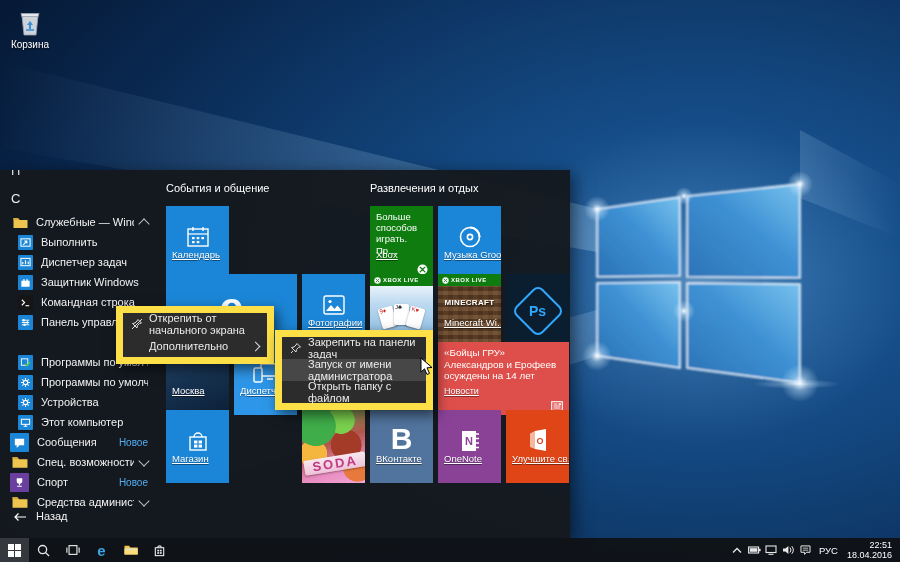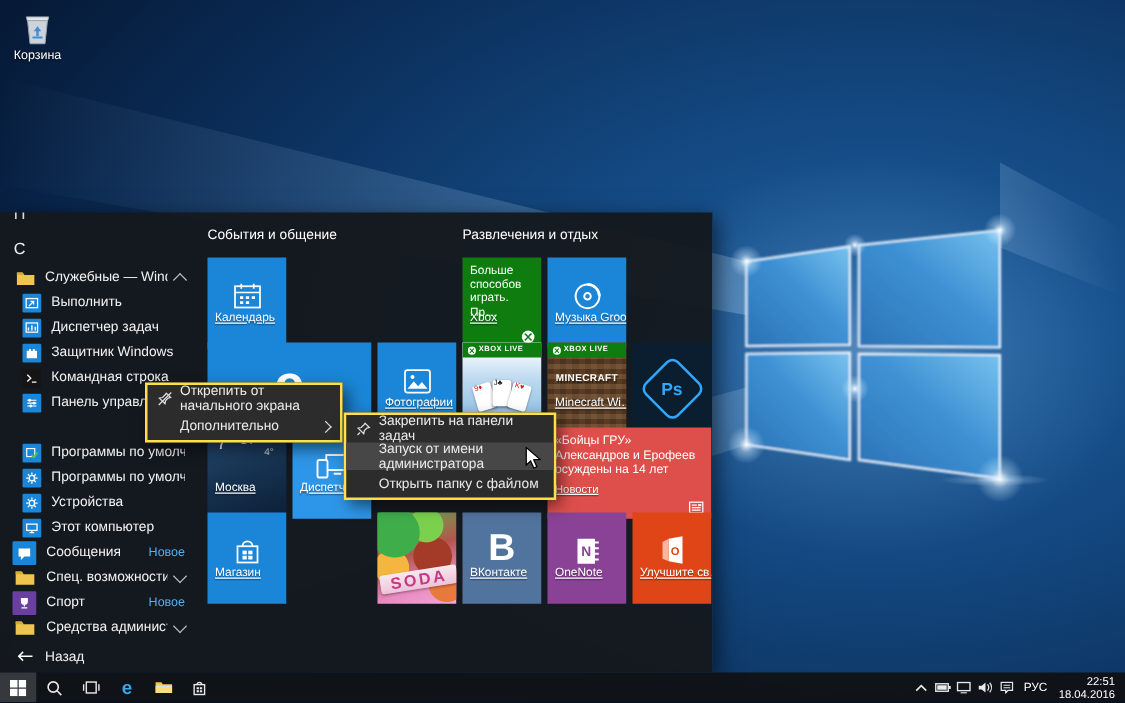--- a/index.html
+++ b/index.html
@@ -22,21 +22,21 @@
   .ai.md{margin-left:12px;width:16px;height:14px;}
   .ai.lg{margin-left:10px;width:19px;height:19px;}
   .tileic{border-radius:1px;background:#1b86d7;width:100%;height:100%;display:flex;align-items:center;justify-content:center;}
   .tileic.dark{background:#151515;}
   .tileic.purple{background:#6b3fa0;}
   .al{flex:1;min-width:0;margin-left:8px;font-size:11px;color:#f2f2f2;white-space:nowrap;overflow:hidden;}
   .new{flex:none;font-size:10px;color:#53aef2;margin-left:4px;}
   .chev{flex:none;width:7px;height:7px;border-right:1.4px solid #bbb;border-bottom:1.4px solid #bbb;margin-left:6px;}
   .chev.up{transform:rotate(-135deg);margin-top:4px;}
   .chev.down{transform:rotate(45deg);margin-top:-3px;}
-  .backrow{position:absolute;left:0;top:340px;width:160px;height:22px;display:flex;align-items:flex-end;}
+  .backrow{position:absolute;left:0;top:340px;width:160px;height:22px;display:flex;align-items:flex-start;}
   .backrow .al{margin-left:8px;}
   
   .ghead{position:absolute;top:12px;font-size:11px;color:#fff;}
   .tile{position:absolute;width:63px;height:73px;background:#1b86d7;overflow:hidden;}
   .tile.wide{width:131px;}
   .tlabel{position:absolute;left:6px;bottom:19px;font-size:9.5px;color:#fff;text-shadow:0 1px 1px rgba(0,0,0,.4);white-space:nowrap;text-decoration:underline;}
   .cicon{position:absolute;left:50%;top:42%;transform:translate(-50%,-50%);}
   
   .t-weather{background:linear-gradient(160deg,#25496f 0%,#15304e 55%,#0c1f36 100%);}
   .t-devmgr{background:#2e96e8;}
@@ -70,21 +70,21 @@
      radial-gradient(circle at 70% 48%,#a33b28 0 26%,transparent 27%),
      radial-gradient(circle at 88% 78%,#e8793c 0 18%,transparent 19%),
      linear-gradient(160deg,#59c258 0%,#b3554b 45%,#e88bc0 75%,#f3a7d6 100%);}
   .soda{position:absolute;left:2px;bottom:12px;width:62px;transform:rotate(-9deg);background:linear-gradient(180deg,#f7e9ef,#eec2d9);
         color:#c23a84;font-weight:bold;font-size:13px;letter-spacing:2px;text-align:center;border-radius:2px;
         box-shadow:0 1px 2px rgba(0,0,0,.35);}
   .ps-diamond{position:absolute;left:50%;top:50%;width:34px;height:34px;transform:translate(-50%,-50%) rotate(45deg);
               border:2px solid #31a8ff;border-radius:7px;}
   .ps-text{position:absolute;left:50%;top:50%;transform:translate(-50%,-52%);color:#31a8ff;font-size:14px;font-weight:bold;}
   
-  .cmenu{position:absolute;background:#2c2c2c;border:2px solid #fde047;box-shadow:4px 5px 12px rgba(0,0,0,.55);
+  .cmenu{position:absolute;background:#2c2c2c;border:7px solid #fde047;box-shadow:4px 5px 12px rgba(0,0,0,.55);
          z-index:30;font-size:11px;color:#ebebeb;box-sizing:border-box;}
   .cmi{height:22px;display:flex;align-items:center;padding:0 8px;position:relative;}
   .cmi .mic{width:18px;flex:none;display:flex;align-items:center;}
   .cmi.hl{background:#474747;}
   .cmi .sub{position:absolute;right:8px;width:6px;height:6px;border-right:1.3px solid #ddd;border-top:1.3px solid #ddd;transform:rotate(45deg);}
   
   .taskbar{position:absolute;left:0;bottom:0;width:900px;height:24px;background:rgba(16,19,23,.97);
            display:flex;align-items:center;z-index:40;}
   .tbtn{width:29px;height:24px;flex:none;display:flex;align-items:center;justify-content:center;}
   .tbtn.active{background:#35393e;}
@@ -491,21 +491,21 @@
         </span>
       <span>Открепить от начального экрана</span>
     </div>
     <div class="cmi">
       <span class="mic"></span>
       <span>Дополнительно</span>
       <span class="sub"></span>
     </div>
   </div>
 
-  <div class="cmenu" style="left:275px;top:330px;width:170px">
+  <div class="cmenu" style="left:275px;top:330px;width:158px">
     <div class="cmi">
       <span class="mic">
           <svg width="12" height="12" viewBox="0 0 12 12">
             <path d="M7,1.5 l3.5,3.5 l-2,0.5 l-2,2 l-0.5,2.5 L1.5,5.5 l2.5,-0.5 l2,-2 z" fill="none" stroke="#ddd" stroke-width="1"></path>
             <path d="M3,9 L1,11" stroke="#ddd" stroke-width="1"></path>
           </svg>
         </span>
       <span>Закрепить на панели задач</span>
     </div>
     <div class="cmi hl">

